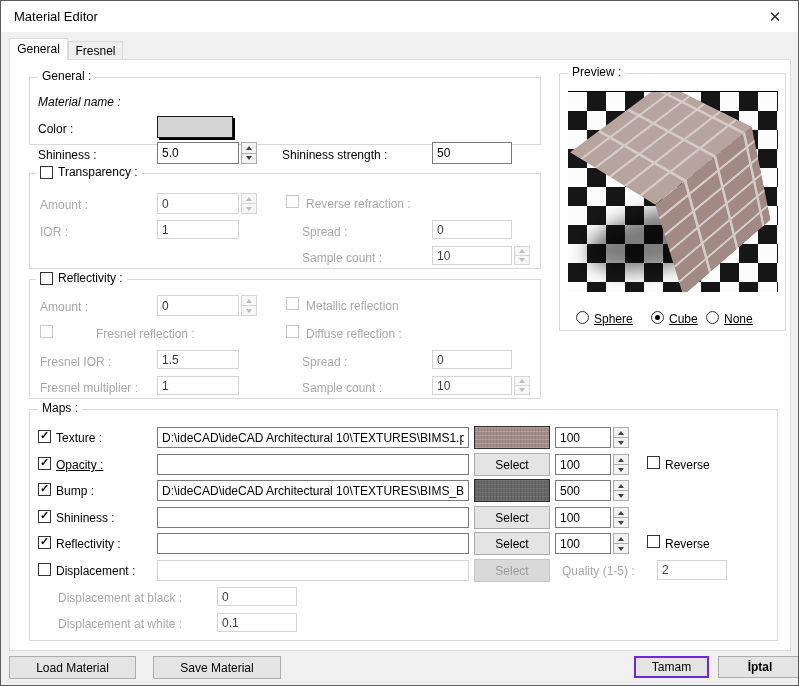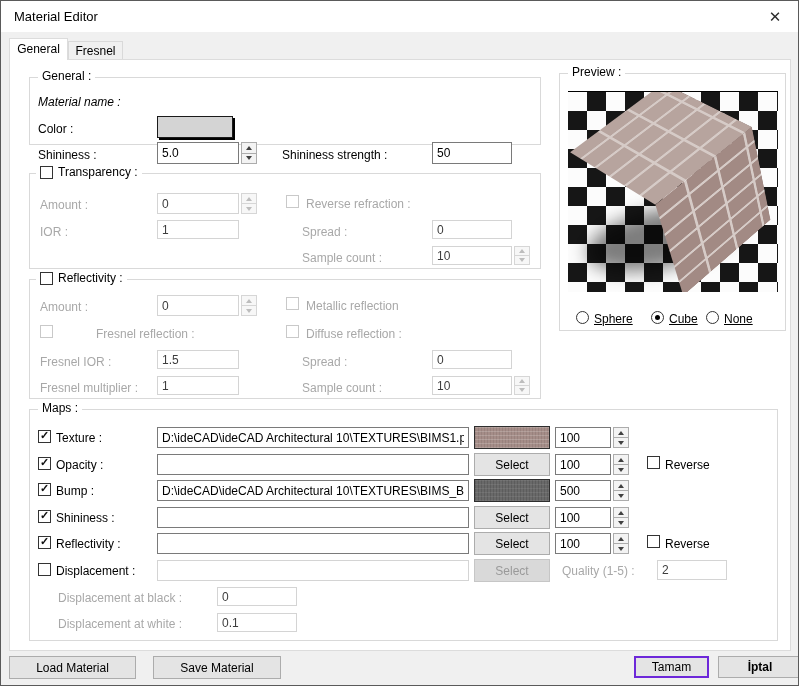--- a/index.html
+++ b/index.html
@@ -246,21 +246,21 @@
       <span class="spin" style="left:583px; top:17px; height:21px;">
         <span class="sbtn">
             <i class="tri-up"></i>
           </span>
         <span class="sbtn">
             <i class="tri-dn"></i>
           </span>
       </span>
 
       <span class="cb" style="left:8px; top:47px;"><span class="mark">✓</span></span>
-      <div class="lbl" style="left:26px; top:48px;">Opacity :</div>
+      <div class="lbl" style="left:26px; top:48px;text-decoration:underline;">Opacity :</div>
       <input class="tb" style="left: 127px; top: 44px; width: 312px; height: 21px;" value="">
       <div class="btn" style="left:444px; top:43px; width:76px; height:23px;">Select</div>
       <input class="tb" style="left: 525px; top: 44px; width: 56px; height: 21px;" value="100">
       <span class="spin" style="left:583px; top:44px; height:21px;">
         <span class="sbtn">
             <i class="tri-up"></i>
           </span>
         <span class="sbtn">
             <i class="tri-dn"></i>
           </span>

